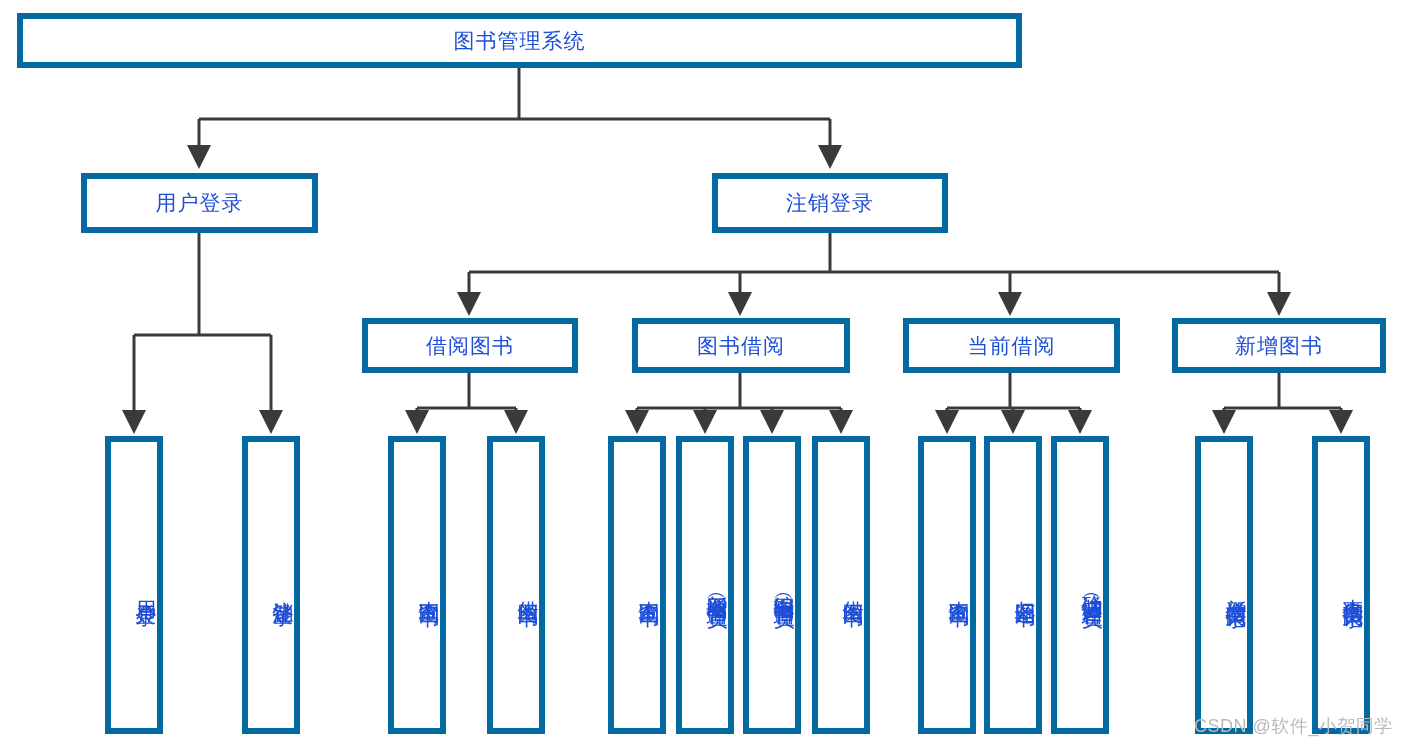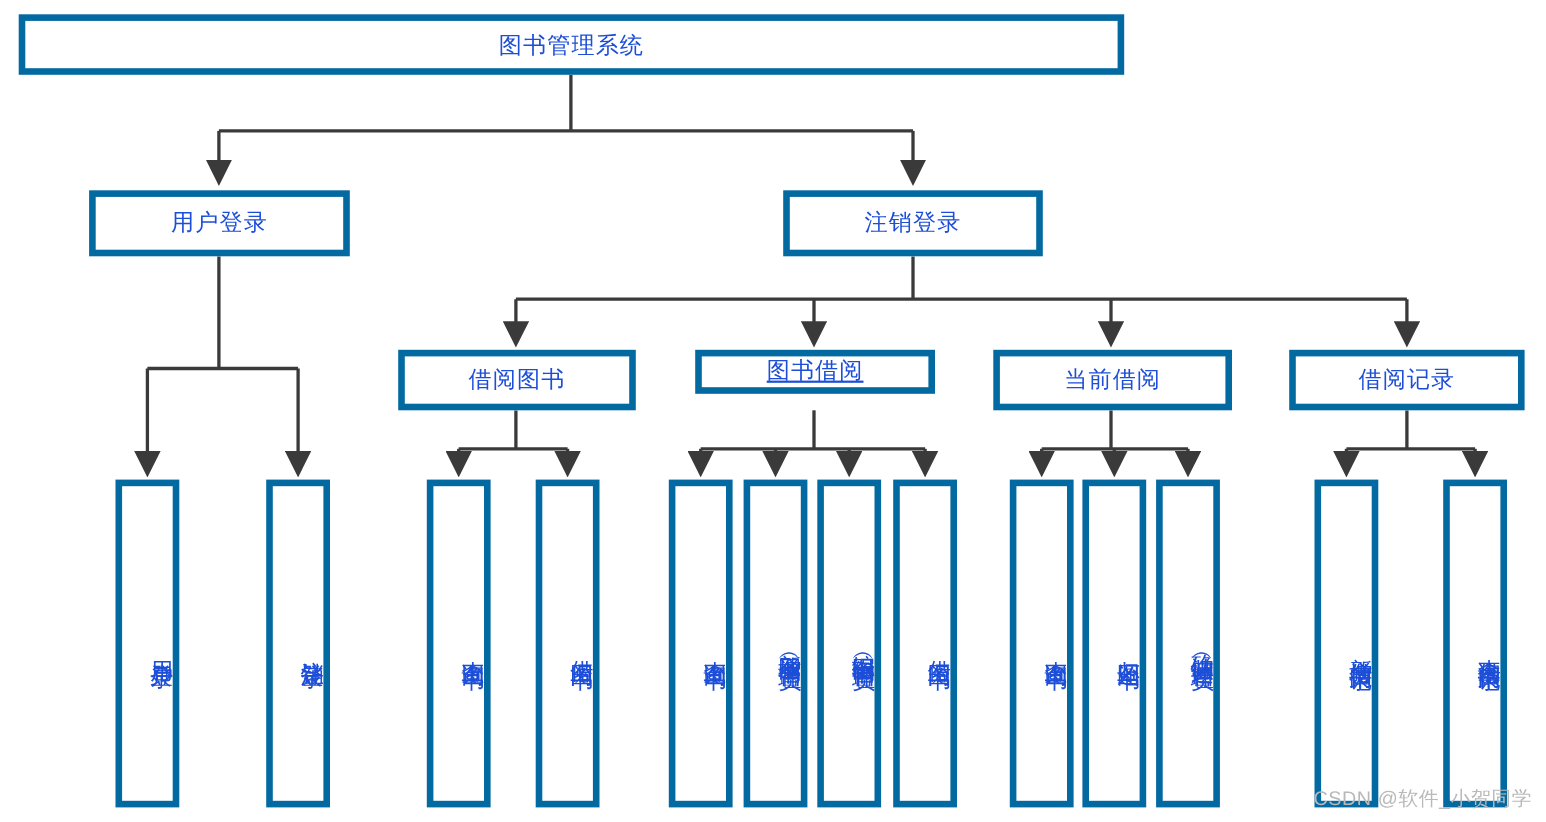--- a/index.html
+++ b/index.html
@@ -133,28 +133,28 @@
   <div class="node node-h" style="left:81px; top:173px; width:237px; height:60px;">
     <span>用户登录</span>
   </div>
   <div class="node node-h" style="left:712px; top:173px; width:236px; height:60px;">
     <span>注销登录</span>
   </div>
 
   <div class="node node-h" style="left:362px; top:318px; width:216px; height:55px;">
     <span>借阅图书</span>
   </div>
-  <div class="node node-h" style="left:632px; top:318px; width:218px; height:40px;text-decoration:underline;">
+  <div class="node node-h" style="left:632px; top:318px; width:218px; height:55px;">
     <span>图书借阅</span>
   </div>
   <div class="node node-h" style="left:903px; top:318px; width:217px; height:55px;justify-content:center;">
     <span>当前借阅</span>
   </div>
   <div class="node node-h" style="left:1172px; top:318px; width:214px; height:55px;">
-    <span>借阅记录</span>
+    <span>新增图书</span>
   </div>
 
   <div class="node node-v" style="left:105px; top:436px; width:58px; height:298px;">
     <span>用户登录</span>
   </div>
   <div class="node node-v" style="left:242px; top:436px; width:58px; height:298px;">
     <span>注销登录</span>
   </div>
 
   <div class="node node-v" style="left:388px; top:436px; width:58px; height:298px;">

